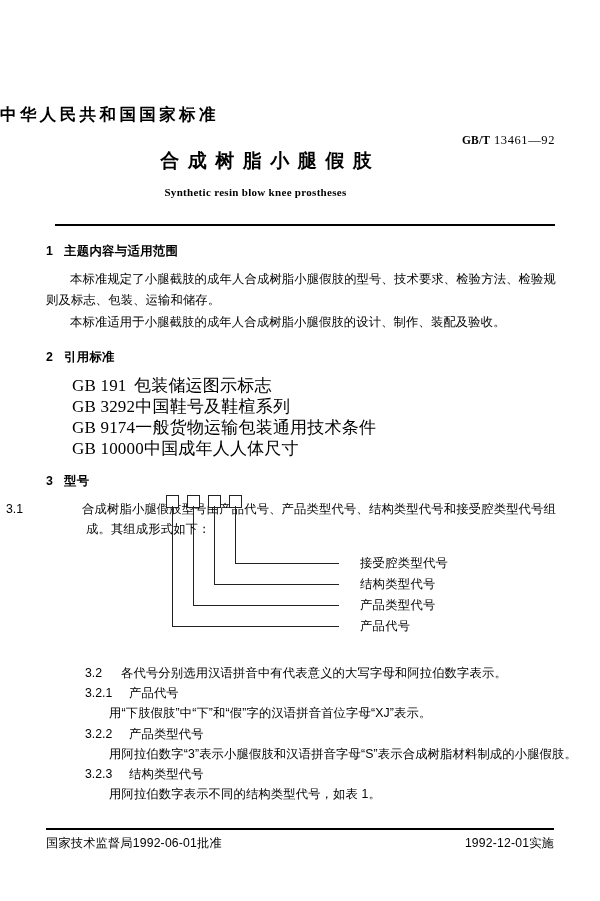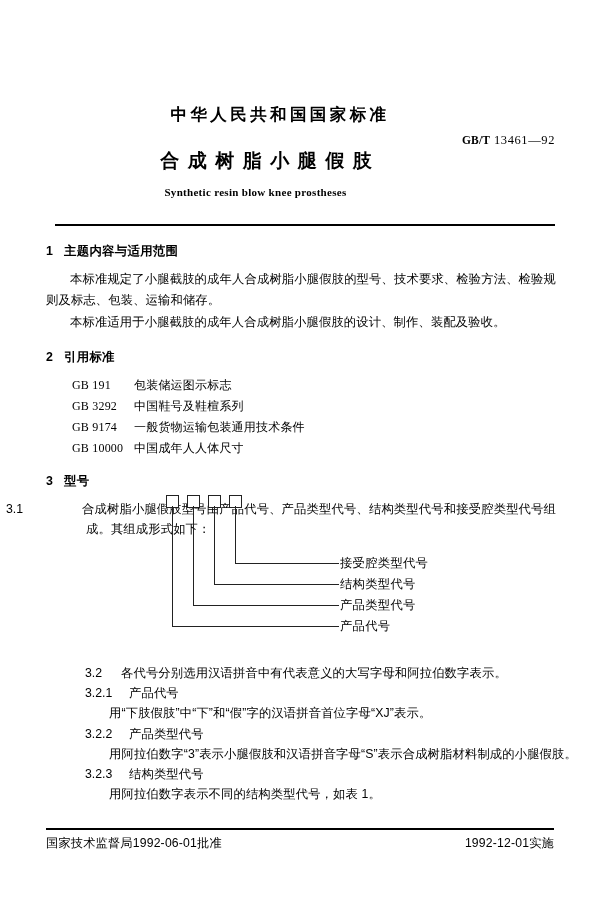--- a/index.html
+++ b/index.html
@@ -18,21 +18,20 @@
     background: #ffffff;
     overflow: hidden;
   }
 
   
   .masthead {
     position: absolute;
     left: 0;
     top: 104px;
     width: 560px;
-    text-align: center;
   }
   .national-title {
     font-family: "Liberation Sans", "DejaVu Sans", sans-serif;
     font-weight: bold;
     font-size: 16.5px;
     letter-spacing: 3.4px;
     color: #000;
   }
   .doc-title {
     position: absolute;
@@ -110,21 +109,21 @@
   }
   .gap-md { height: 14px; }
 
   .ref-list {
     margin: 0;
     padding: 0;
     list-style: none;
   }
   .ref-item {
     font-family: "Liberation Serif", "DejaVu Serif", serif;
-    font-size: 12px;
+    font-size: 17px;
     line-height: 21px;
     padding-left: 26px;
     white-space: nowrap;
   }
   .ref-code {
     display: inline-block;
     min-width: 62px;
     letter-spacing: 0.2px;
   }
   .ref-name {
@@ -184,20 +183,21 @@
     height: 1.1px;
     background: #222;
   }
   .dlabel {
     position: absolute;
     font-family: Liberation Serif, serif;
     font-size: 12.3px;
     letter-spacing: 0.3px;
     white-space: nowrap;
     line-height: 12px;
+    margin-left: 20px;
   }
 
   
   .rule-bottom {
     position: absolute;
     left: 46px;
     top: 828px;
     width: 508px;
     height: 1.6px;
     background: #000;

